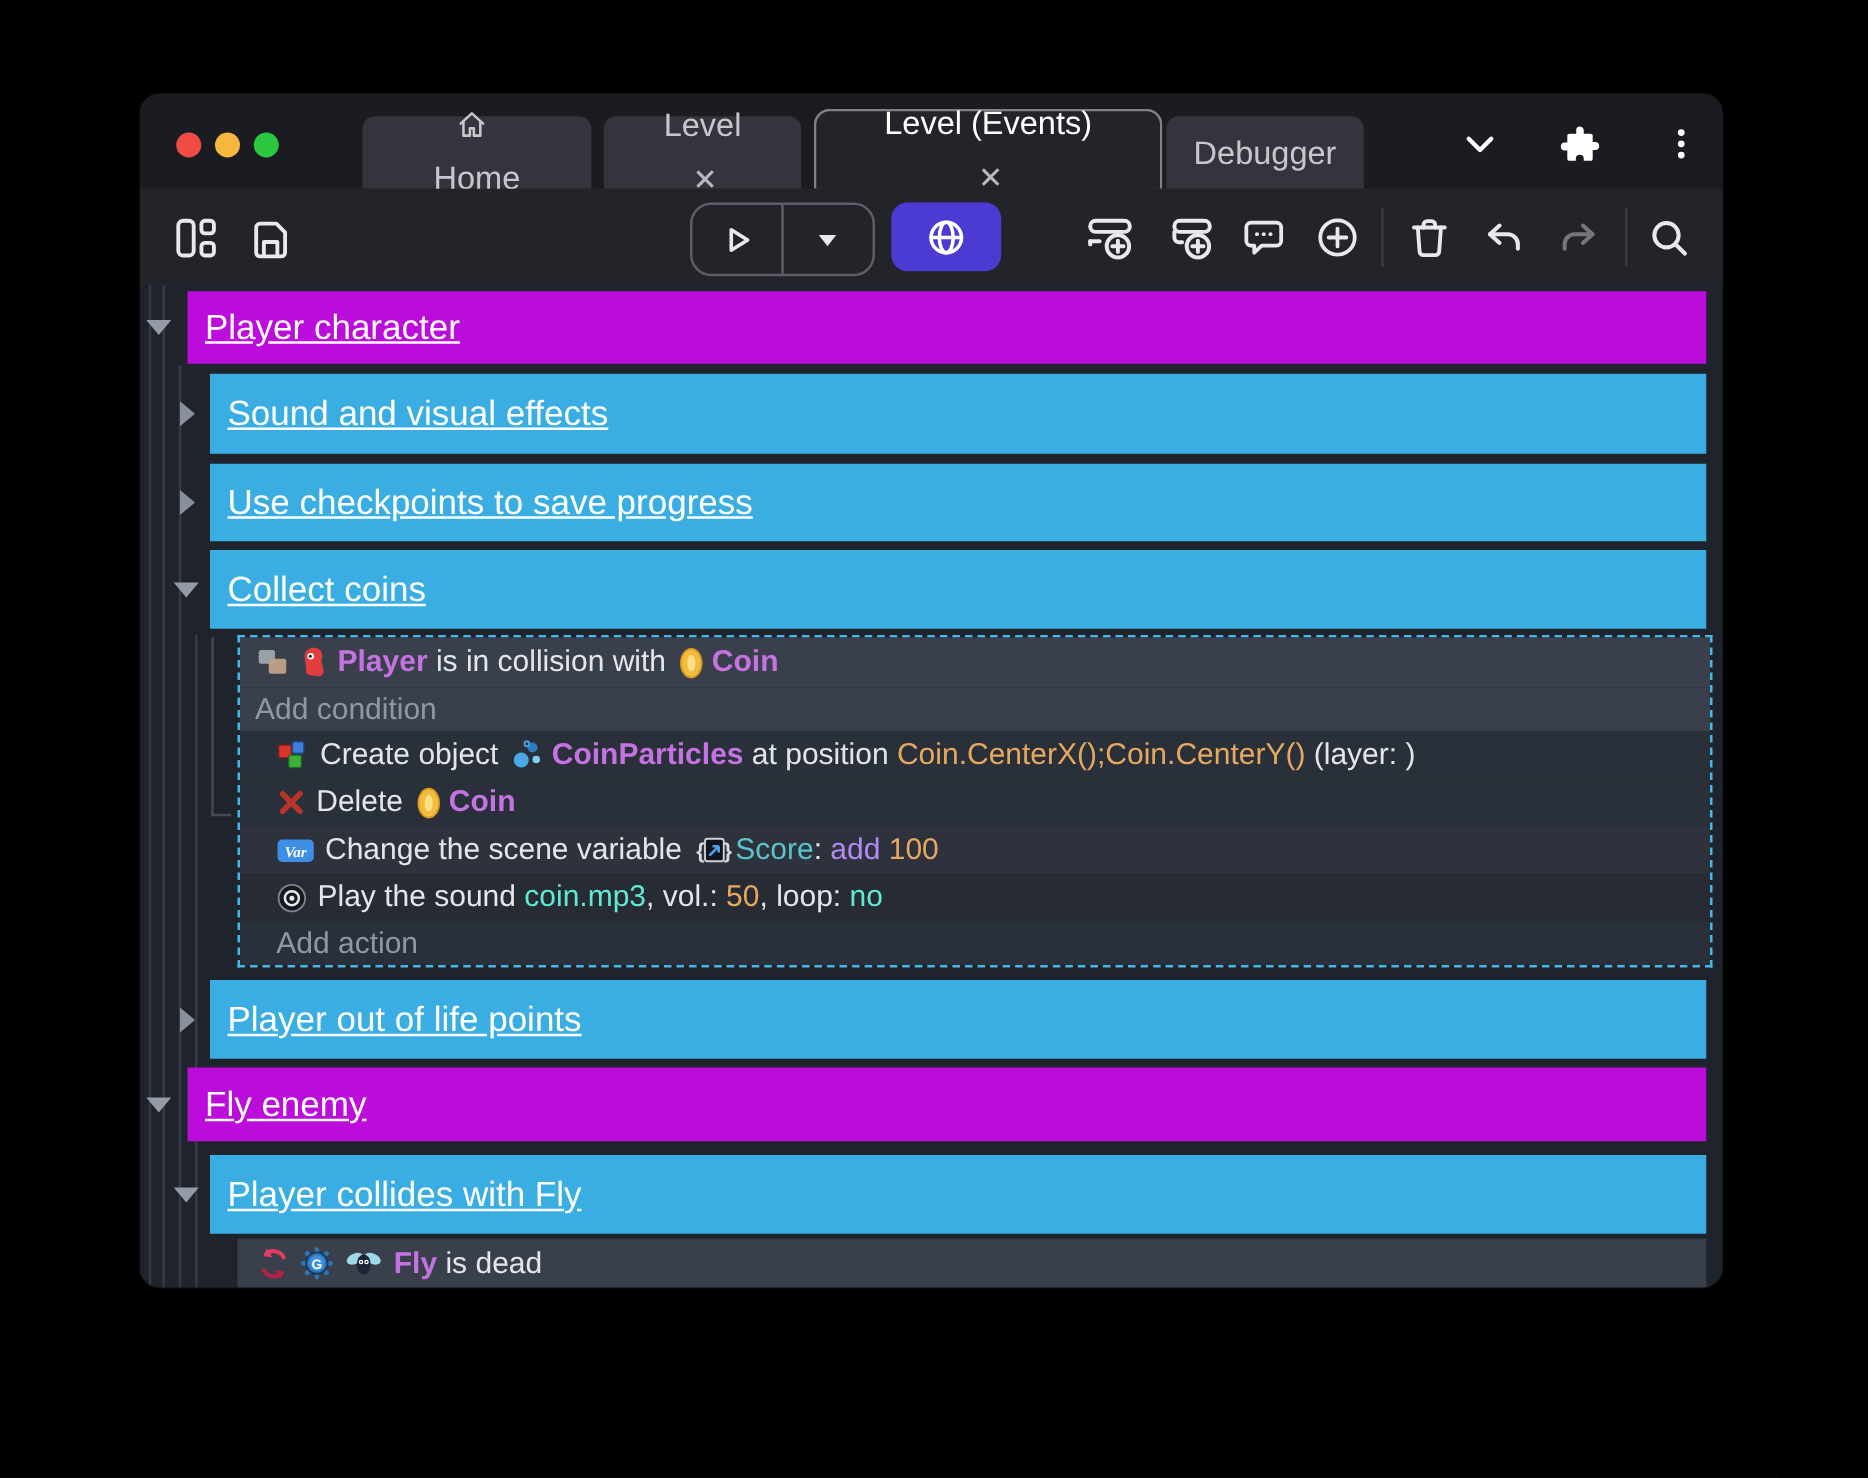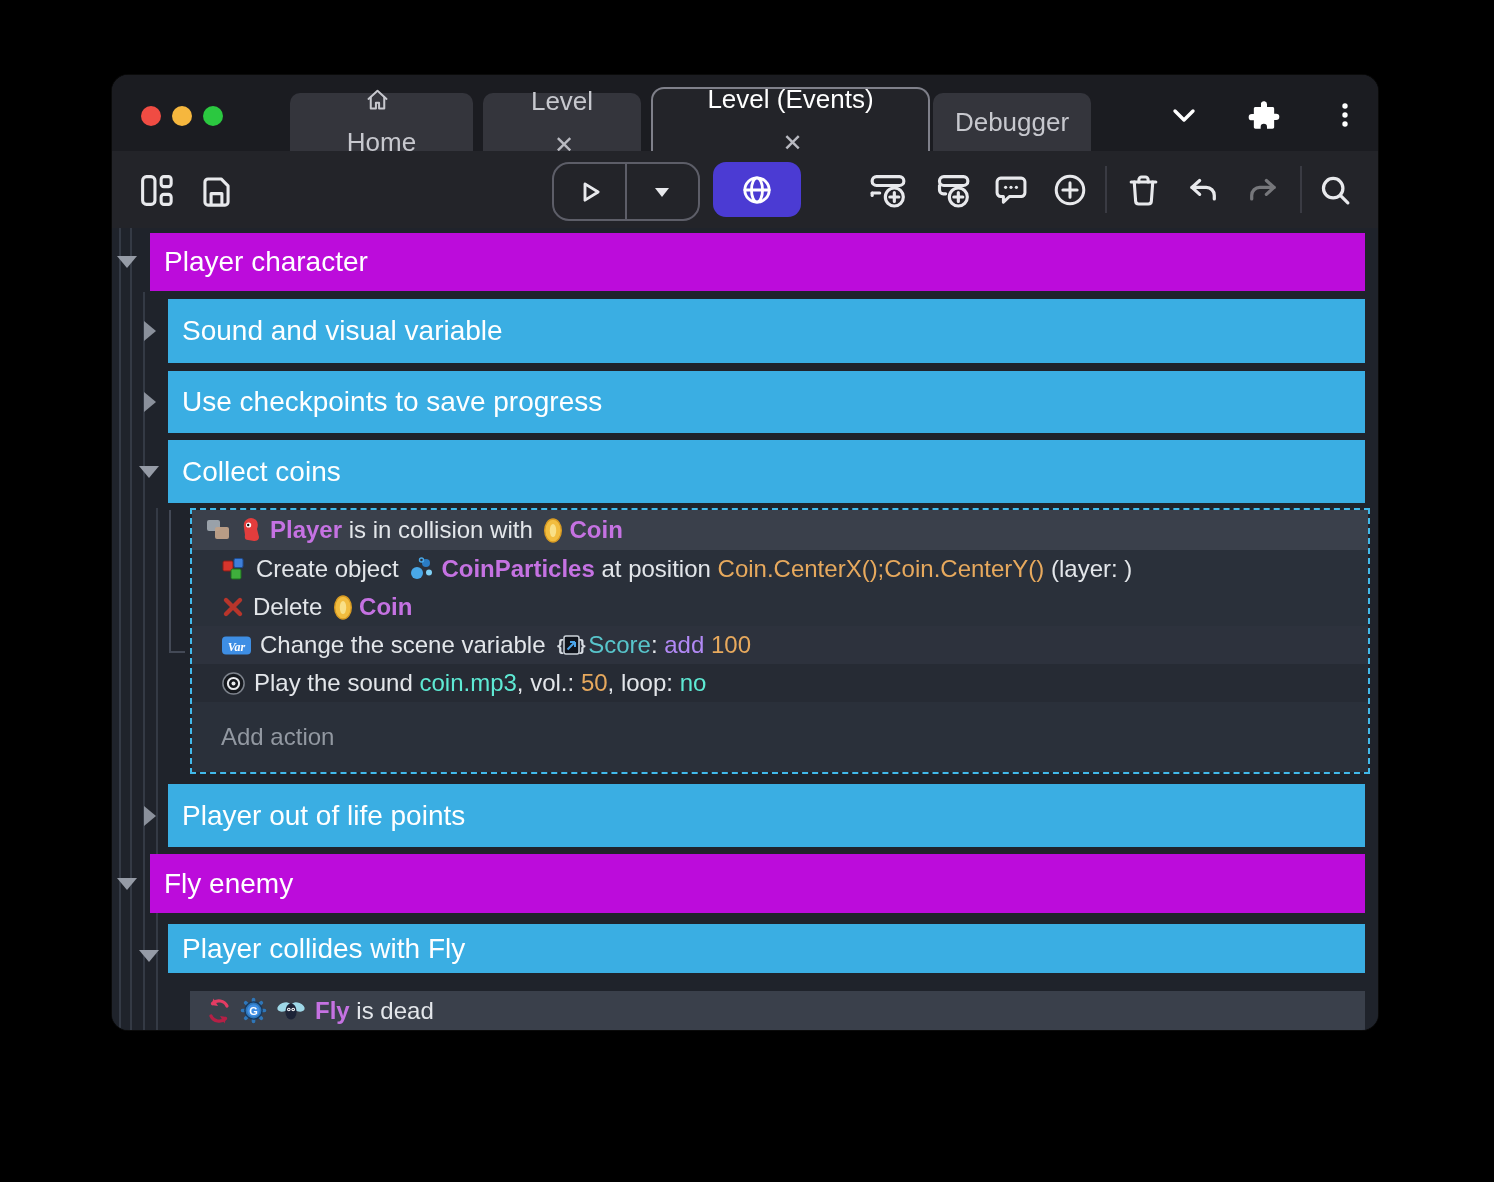--- a/index.html
+++ b/index.html
@@ -30,21 +30,21 @@
     border-radius:13px;display:flex;align-items:center;justify-content:center;}
   .tdiv{position:absolute;top:15px;width:2px;height:47px;background:#3a3b43;}
   .dim{opacity:.42;}
   
   .events{position:absolute;left:0;top:153px;width:100%;height:802px;background:#1f232b;}
   .iline{position:absolute;width:2px;background:#343a45;}
   .tri{position:absolute;width:0;height:0;}
   .tri.down{border-left:10px solid transparent;border-right:10px solid transparent;border-top:12px solid #959ba6;}
   .tri.right{border-top:10px solid transparent;border-bottom:10px solid transparent;border-left:12px solid #8a909b;}
   .grow{position:absolute;display:flex;align-items:center;padding-left:14px;box-sizing:border-box;
-    color:#fff;font-size:28px;font-weight:500;}
+    color:#fff;font-size:28px;font-weight:500;text-decoration:underline;}
   .grow.purple{background:#bc0cdb;}
   .grow.blue{background:#3aaee3;}
   .eblock{position:absolute;left:78px;top:280px;width:1180px;height:266px;box-sizing:border-box;
     border:2px dashed #41b9ea;display:flex;flex-direction:column;}
   .erow{display:flex;align-items:center;font-size:24px;color:#e3e6ea;white-space:pre;text-align:center;}
   .cond{background:#3a404b;padding-left:12px;}
   .r-cond{height:40px;}
   .r-addc{height:35px;color:#9298a1;}
   .act{padding-left:29px;}
   .r-a1,.r-a2{height:38px;background:#2a303a;}
@@ -232,21 +232,21 @@
     <div class="tri right" style="left:32px;top:164px;"></div>
     <div class="tri down" style="left:27px;top:238px;"></div>
     <div class="tri right" style="left:32px;top:578px;"></div>
     <div class="tri down" style="left:5px;top:650px;"></div>
     <div class="tri down" style="left:27px;top:722px;"></div>
 
     <div class="grow purple" style="left:38px;top:5px;width:1215px;height:58px;">
       <span>Player character</span>
     </div>
     <div class="grow blue" style="left:56px;top:71px;width:1197px;height:64px;">
-      <span>Sound and visual variable</span>
+      <span>Sound and visual effects</span>
     </div>
     <div class="grow blue" style="left:56px;top:212px;width:1197px;height:63px;">
       <span>Collect coins</span>
     </div>
     <div class="grow blue" style="left:56px;top:143px;width:1197px;height:62px;">
       <span>Use checkpoints to save progress</span>
     </div>
 
     <div class="eblock">
       <div class="erow cond r-cond">
@@ -262,20 +262,23 @@
             <circle cx="8.6" cy="9" r="2.6" fill="#fff"></circle>
               <circle cx="8.2" cy="9" r="1.2" fill="#111"></circle>
           </svg>
         </span>
         <span class="objname">Player</span><span> is in collision with </span><span class="ic" style="margin:0 6px 0 4px;">
           <svg width="20" height="27" viewBox="0 0 20 27">
             <ellipse cx="10" cy="13.5" rx="8.3" ry="11.5" fill="#f2bd3f" stroke="#d79a22" stroke-width="1.4"></ellipse>
             <ellipse cx="10" cy="13.5" rx="3.2" ry="6.6" fill="#f9e087"></ellipse>
           </svg>
         </span><span class="objname">Coin</span>
+      </div>
+      <div class="erow cond r-addc">
+        <span>Add condition</span>
       </div>
 
       <div class="erow act r-a1">
         <span class="ic">
           <svg width="27" height="27" viewBox="0 0 27 27">
             <rect x="2" y="5" width="10" height="10" rx="1.5" fill="#d6352c" stroke="#8c1d16" stroke-width="1"></rect>
             <rect x="13" y="2.5" width="9" height="9" rx="1.5" fill="#3f7fd9" stroke="#1c4d95" stroke-width="1"></rect>
             <rect x="10" y="13" width="10" height="10" rx="1.5" fill="#3faf3c" stroke="#1f6f1e" stroke-width="1"></rect>
           </svg>
         </span>
@@ -335,21 +338,21 @@
         <span>Add action</span>
       </div>
     </div>
 
     <div class="grow purple" style="left:38px;top:626px;width:1215px;height:59px;">
       <span>Fly enemy</span>
     </div>
     <div class="grow blue" style="left:56px;top:556px;width:1197px;height:63px;">
       <span>Player out of life points</span>
     </div>
-    <div class="grow blue" style="left:56px;top:696px;width:1197px;height:49px;">
+    <div class="grow blue" style="left:56px;top:696px;width:1197px;height:63px;">
       <span>Player collides with Fly</span>
     </div>
 
     <div class="flyrow">
       <span class="ic">
         <svg width="26" height="28" viewBox="0 0 26 28">
           <path d="M21 9 A9 9 0 0 0 6.5 6.5" fill="none" stroke="#e33c63" stroke-width="3.2" stroke-linecap="round"></path>
           <path d="M7.5 1.5 L5.5 8 L12 9z" fill="#e33c63"></path>
           <path d="M5 19 A9 9 0 0 0 19.5 21.5" fill="none" stroke="#b52046" stroke-width="3.2" stroke-linecap="round"></path>
           <path d="M18.5 26.5 L20.5 20 L14 19z" fill="#b52046"></path>

